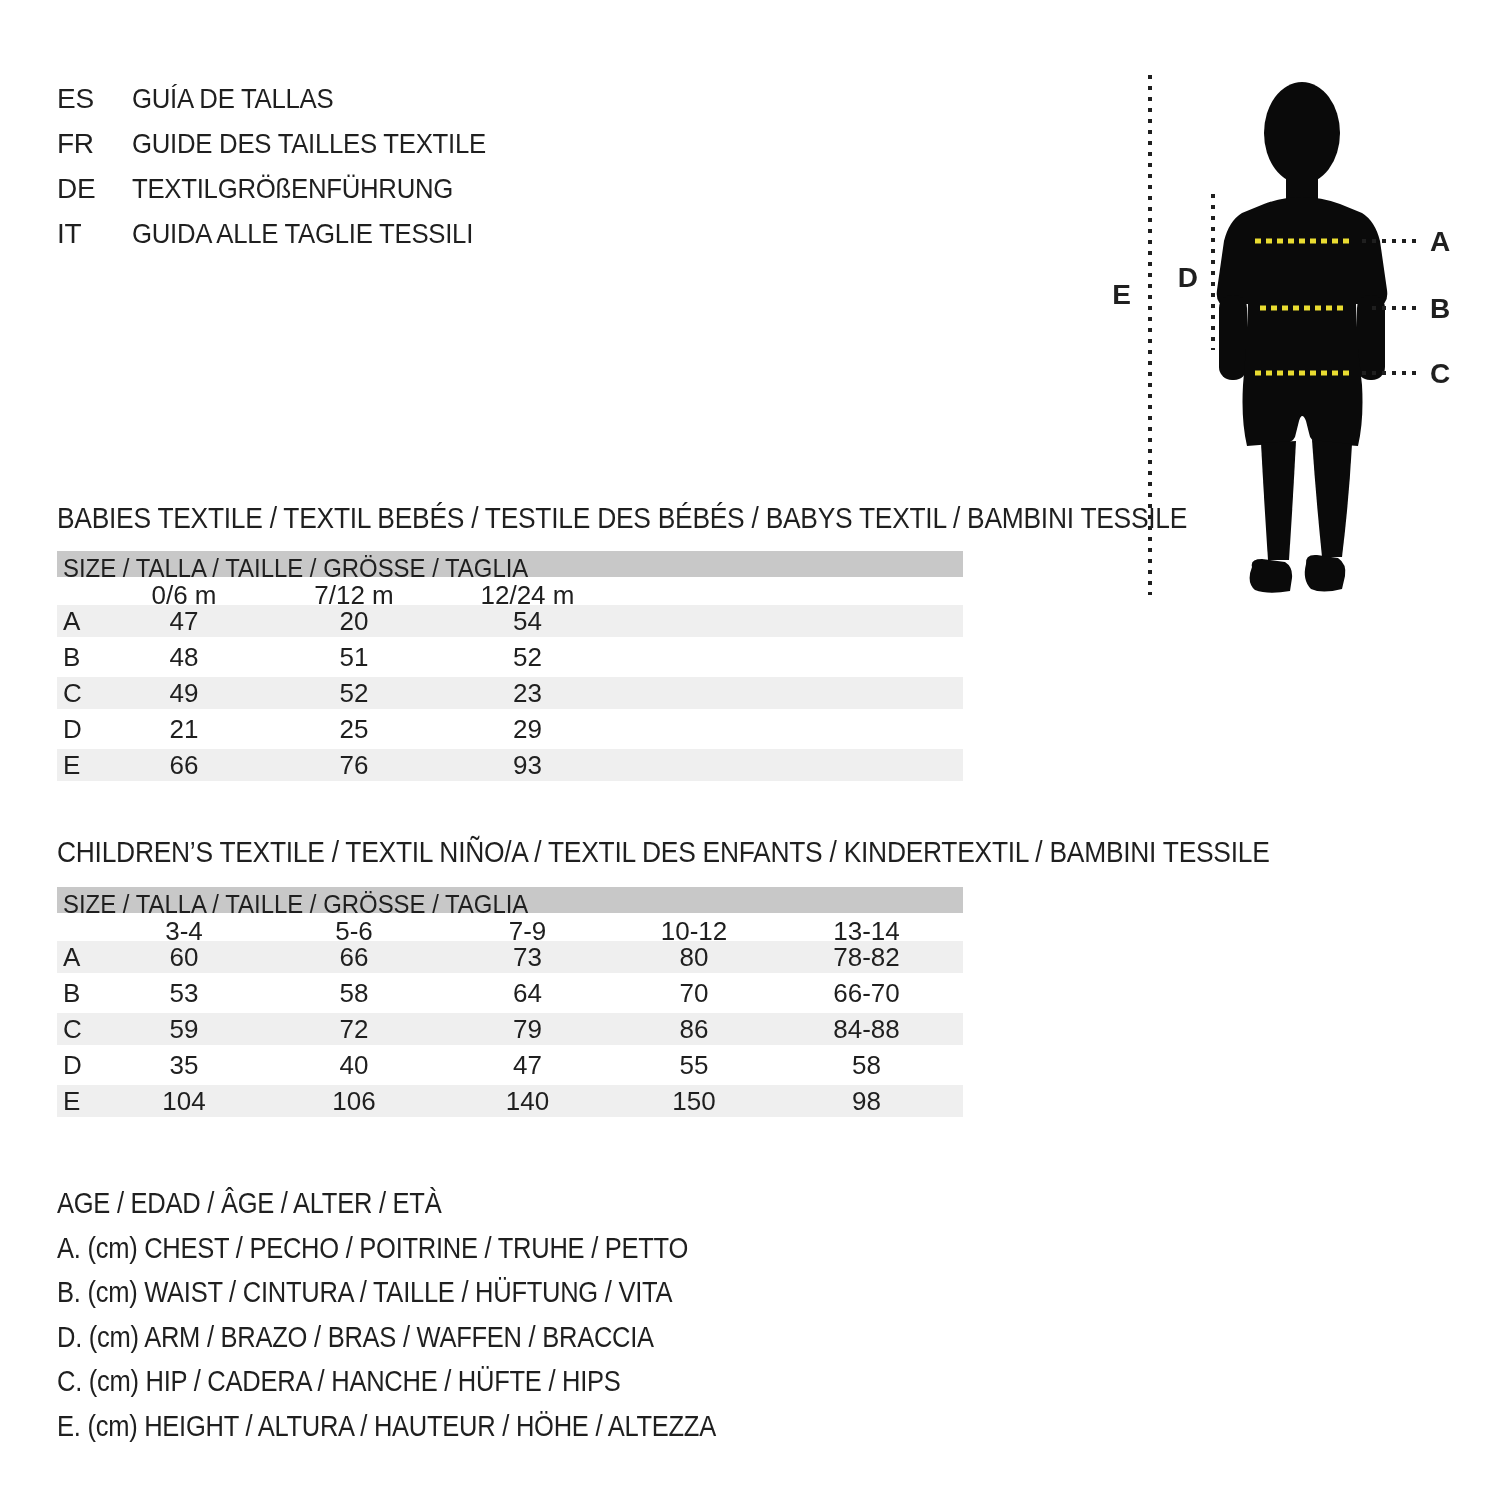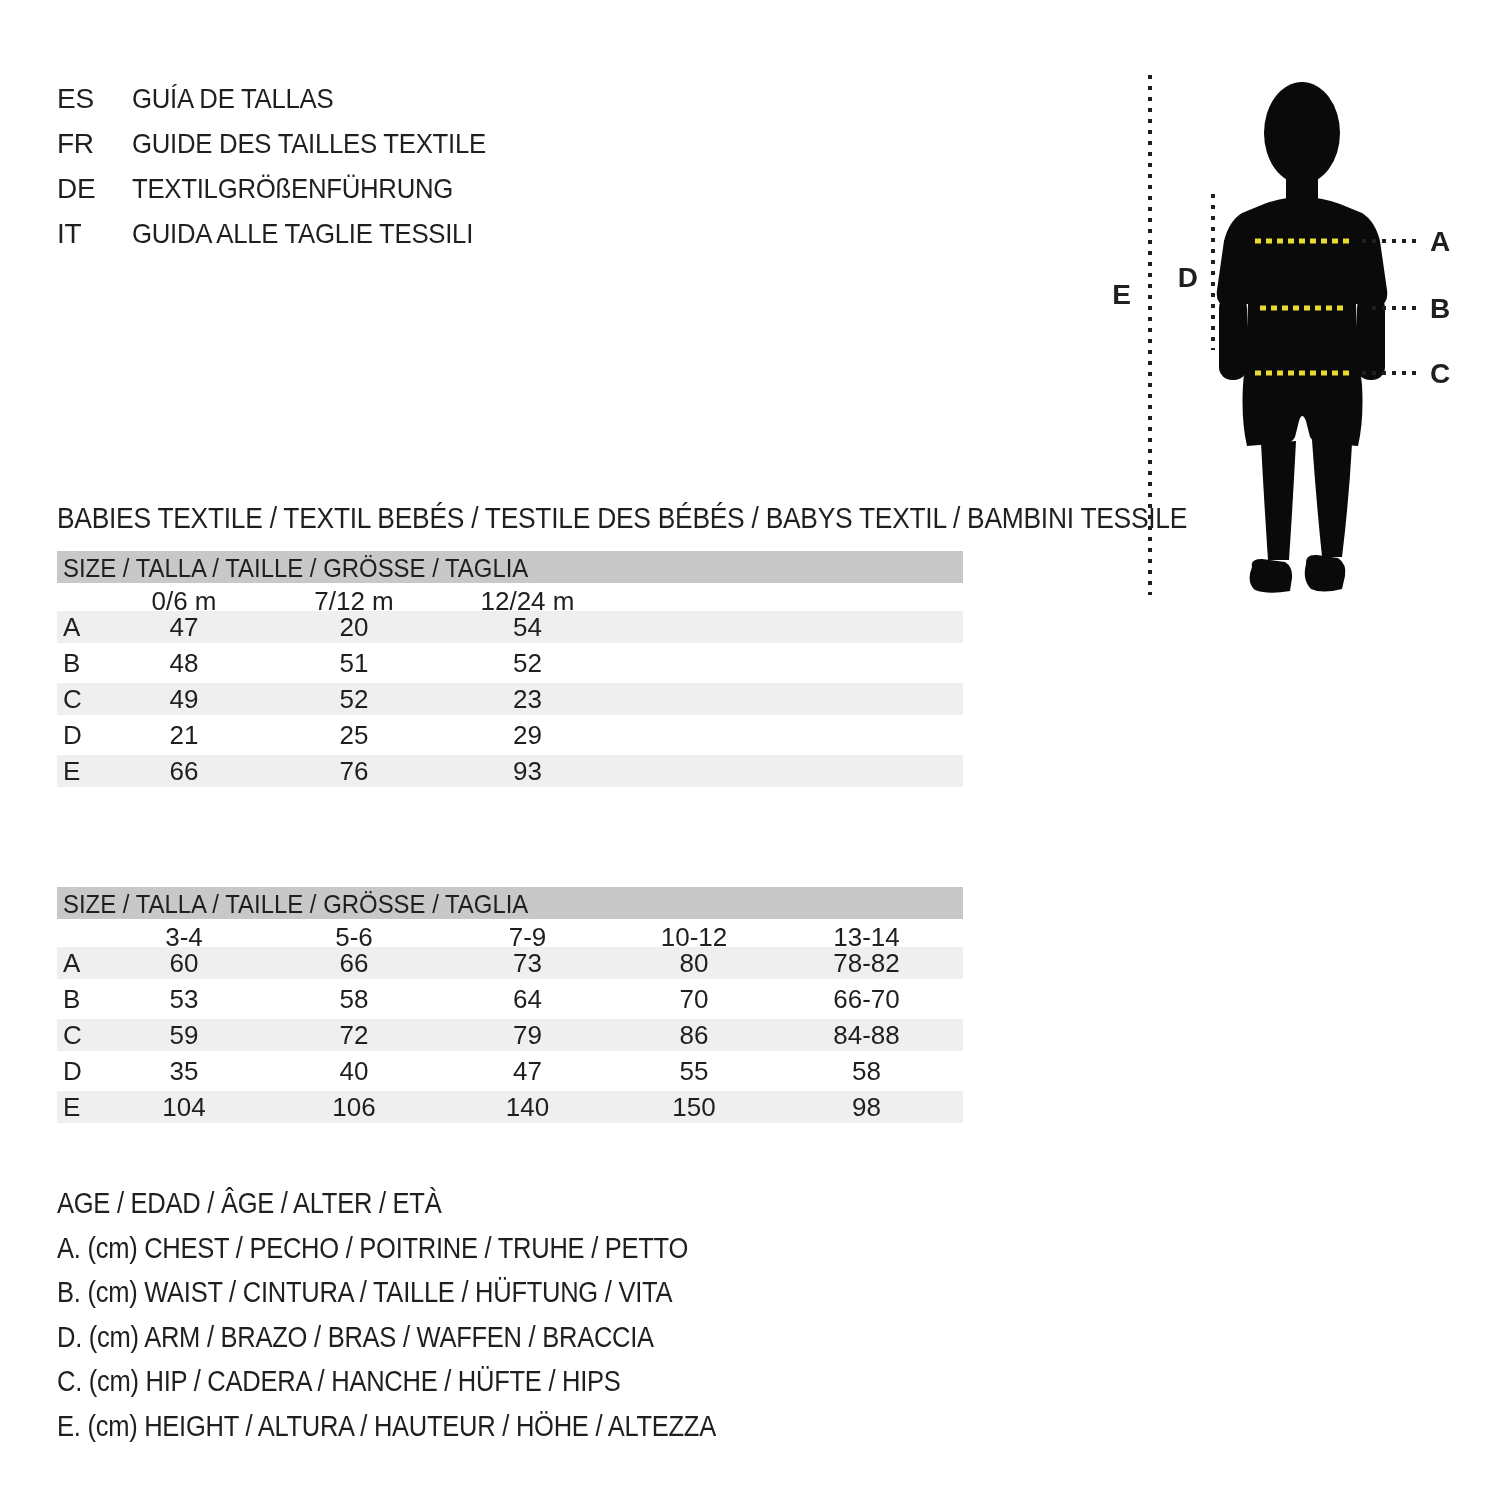--- a/index.html
+++ b/index.html
@@ -28,21 +28,21 @@
   .vdot{stroke:var(--ink);stroke-width:4;stroke-dasharray:4 7;fill:none;}
   .svglbl{font-family:"Liberation Sans",sans-serif;font-size:28px;font-weight:bold;fill:var(--ink);}
 
   
   .section-heading{position:absolute;left:57px;font-size:30px;letter-spacing:-.3px;white-space:nowrap;}
   .h-babies{top:501px;} .h-children{top:835px;}
 
   
   .table{position:absolute;left:57px;width:906px;}
   .t-babies{top:551px;} .t-children{top:887px;}
-  .size-bar{height:32px;line-height:34px;background:var(--bar-gray);font-size:26px;padding-left:6px;box-sizing:border-box;white-space:nowrap;}
+  .size-bar{height:26px;line-height:34px;background:var(--bar-gray);font-size:26px;padding-left:6px;box-sizing:border-box;white-space:nowrap;}
   .thead,.trow{display:grid;grid-template-columns:40px 174px 166px 181px 152px auto;font-size:26px;align-items:center;}
   .thead{height:28px;line-height:36px;}
   .trow{height:32px;line-height:32px;margin-bottom:4px;}
   .trow.shade{background:var(--row-gray);}
   .rlabel{padding-left:6px;}
   .cell{text-align:center;}
 
   
   .legend{position:absolute;left:57px;top:1181px;font-size:29px;letter-spacing:-.3px;}
   .legend .line{height:44.5px;line-height:44.5px;white-space:nowrap;}
@@ -143,20 +143,23 @@
       <span class="cell">29</span>
     </div>
     <div class="trow shade">
       <span class="rlabel">E</span>
       <span class="cell">66</span>
       <span class="cell">76</span>
       <span class="cell">93</span>
     </div>
   </div>
 
+  <div class="section-heading h-children">
+    <span class="cond">CHILDREN’S TEXTILE / TEXTIL NIÑO/A / TEXTIL DES ENFANTS / KINDERTEXTIL / BAMBINI TESSILE</span>
+  </div>
   <div class="table t-children">
     <div class="size-bar">
       <span class="cond92">SIZE / TALLA / TAILLE / GRÖSSE / TAGLIA</span>
     </div>
     <div class="thead">
       <span class="rlabel"></span>
       <span class="cell">3-4</span>
       <span class="cell">5-6</span>
       <span class="cell">7-9</span>
       <span class="cell">10-12</span>

